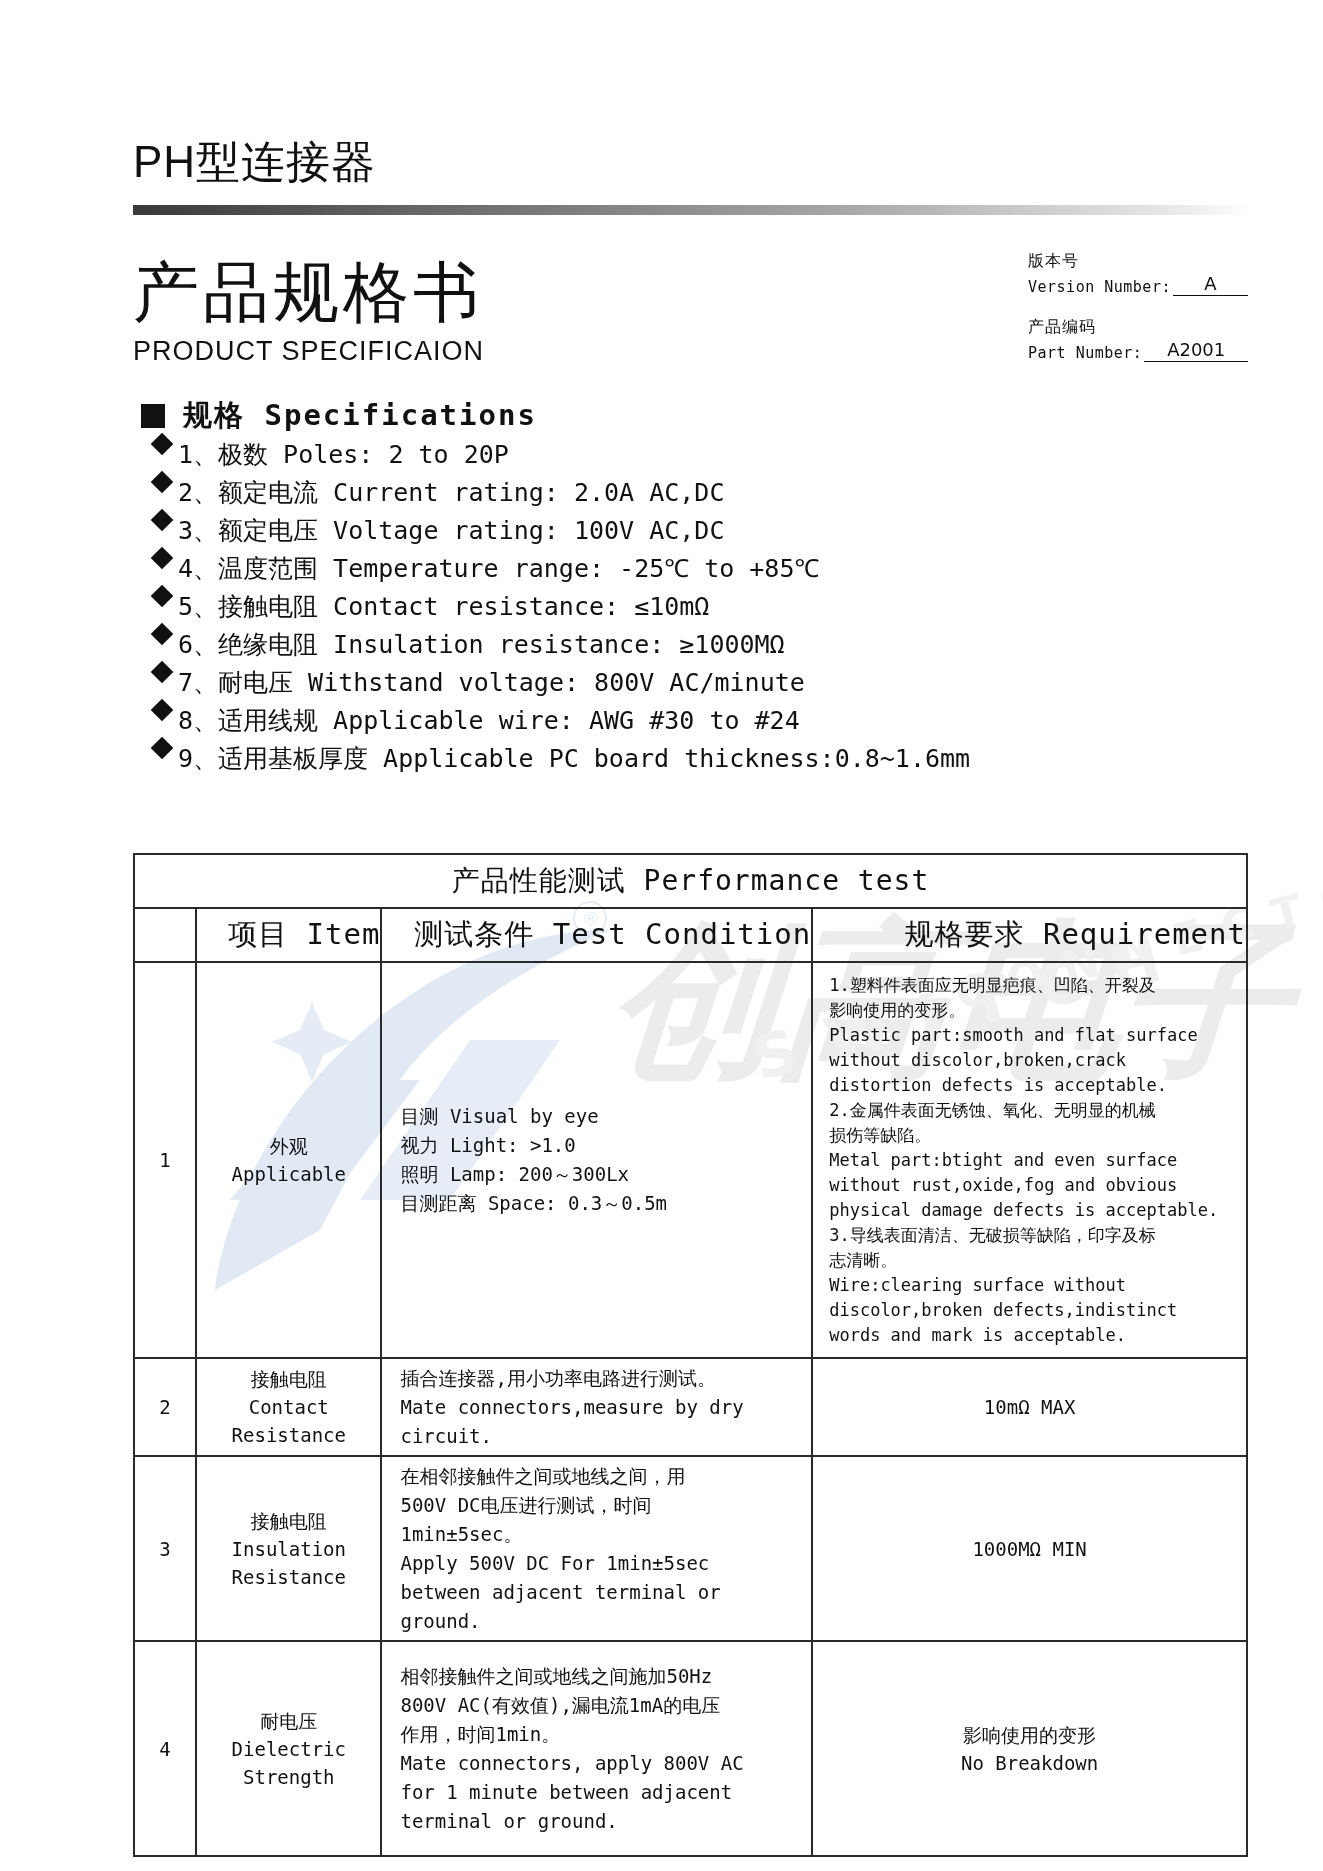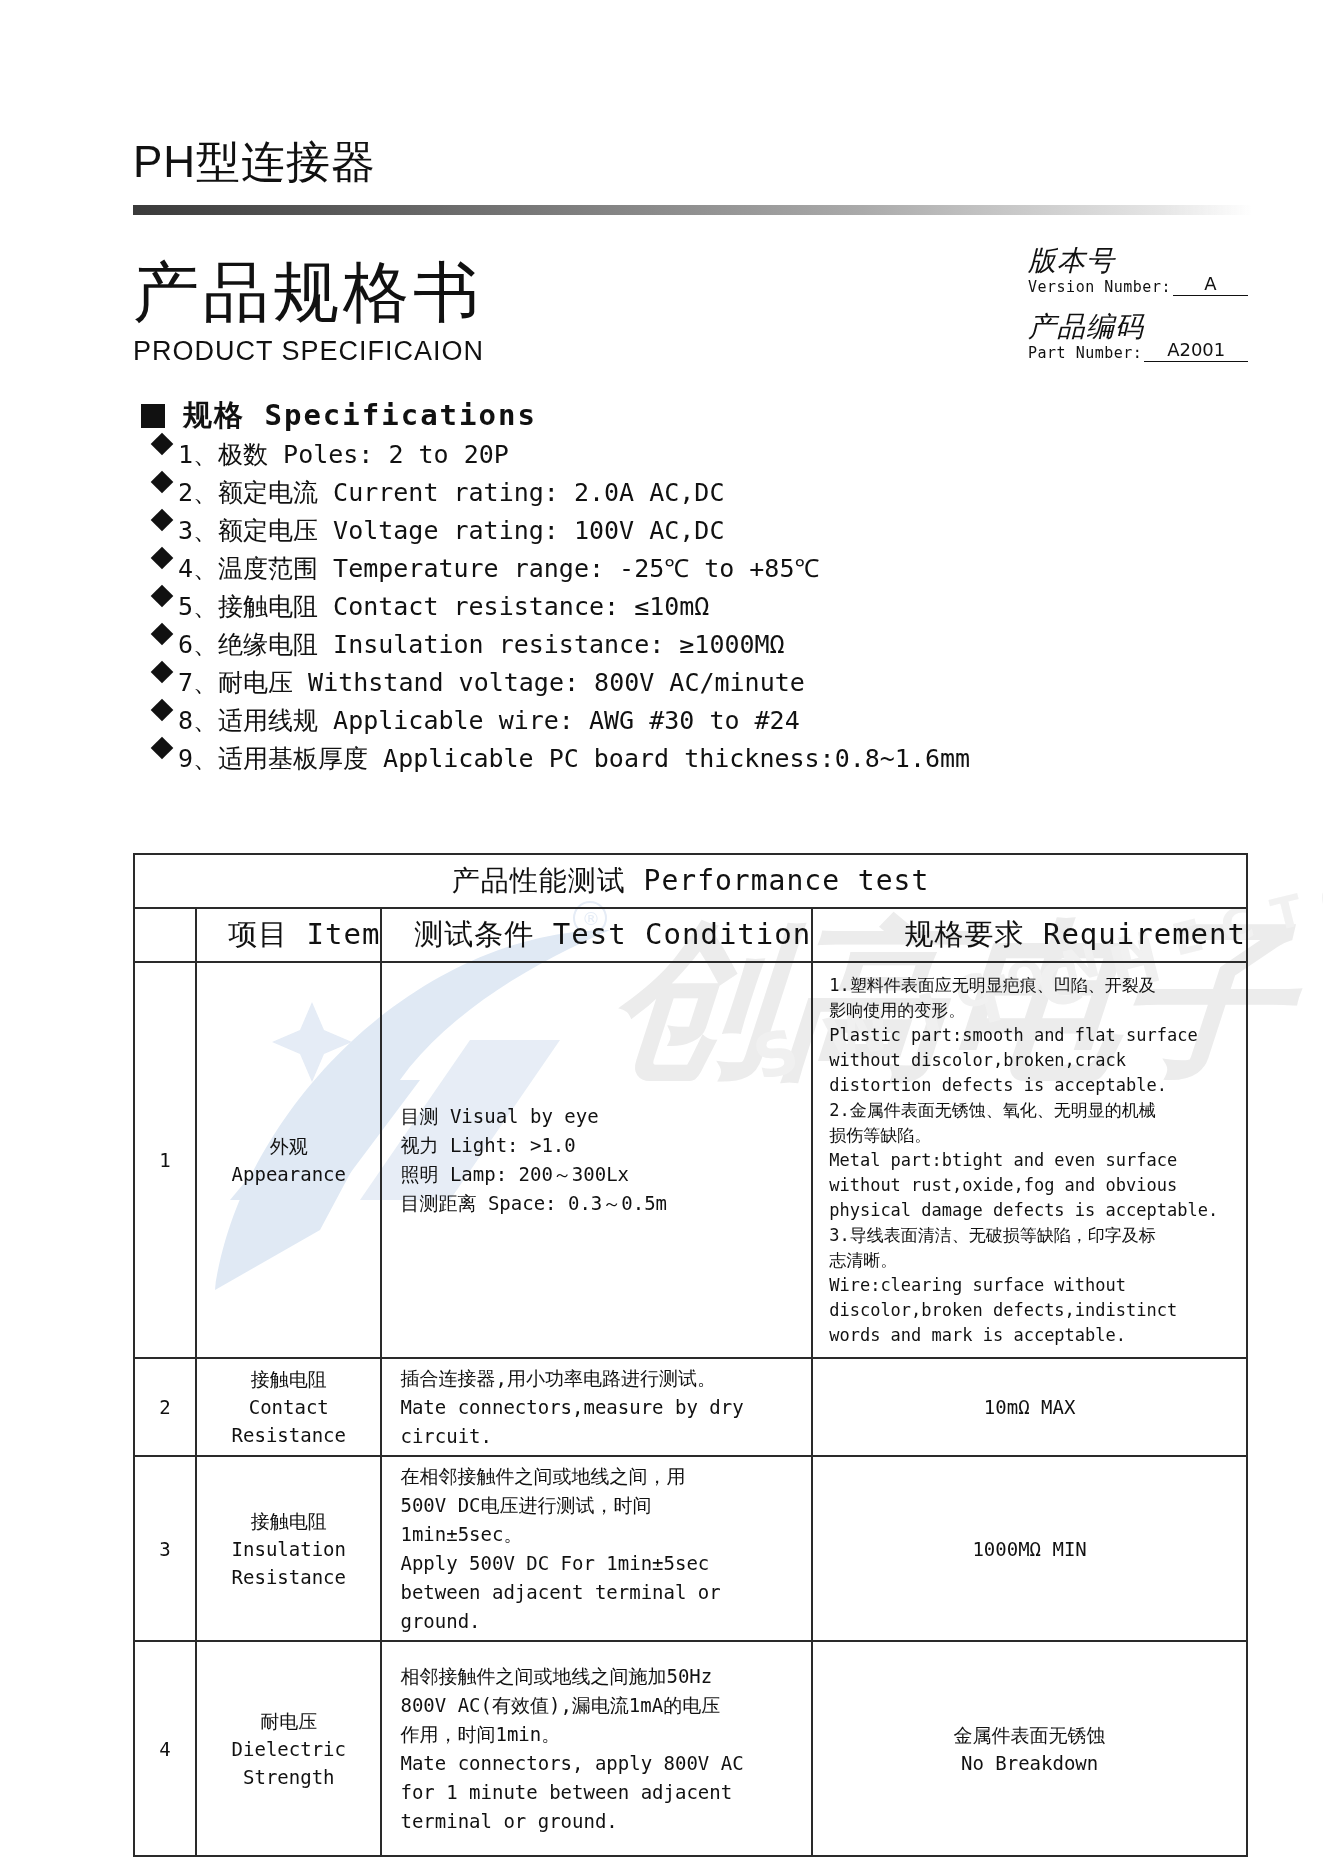--- a/index.html
+++ b/index.html
@@ -13,21 +13,21 @@
 
   .content { position: absolute; left: 0; top: 0; width: 1323px; height: 1871px; z-index: 1; padding-left: 44px; }
 
   .doc-title { left: 133px; top: 133px; font-size: 44px; letter-spacing: 1px; font-family: "Liberation Sans", "DejaVu Sans", sans-serif; }
   .title-bar { left: 133px; top: 205px; width: 1120px; height: 10px;
     background: linear-gradient(to right, #3a3a3a 0%, #777 35%, #aaa 65%, #e6e6e6 92%, rgba(255,255,255,0) 100%); }
   .main-heading { left: 133px; top: 248px; font-size: 66px; letter-spacing: 4px; font-family: "Liberation Sans", "DejaVu Sans", sans-serif; }
   .main-sub { left: 133px; top: 336px; font-size: 27px; font-family: "Liberation Sans Narrow", "Liberation Sans", sans-serif; letter-spacing: 1px; }
 
   .meta-block { left: 1028px; top: 248px; width: 220px; }
-  .meta-cn { font-size: 28px; line-height: 26px; letter-spacing: 1px; font-style: italic; }
+  .meta-cn { font-size: 16px; line-height: 26px; letter-spacing: 1px; }
   .meta-line { display: flex; align-items: flex-end; font-size: 15px; margin-bottom: 18px; }
   .meta-label { white-space: nowrap; letter-spacing: 0.5px; }
   .meta-value { flex: 1; border-bottom: 1.5px solid #111; text-align: center; font-size: 18px; line-height: 20px; padding-bottom: 1px; margin-left: 2px; }
 
   .spec-title { left: 133px; top: 396px; font-size: 29px; font-weight: bold; letter-spacing: 2px; display: flex; align-items: center; margin-left: 8px; }
   .spec-square { display: inline-block; width: 24px; height: 24px; background: #111; margin-right: 18px; }
   .spec-list { left: 148px; top: 436px; }
   .spec-item { font-size: 25px; height: 38px; line-height: 38px; white-space: nowrap; display: flex; align-items: flex-start; }
   .diamond { display: inline-block; width: 16px; height: 16px; background: #111; transform: rotate(45deg); margin: 0 8px 0 6px; }
 
@@ -140,21 +140,21 @@
       <th></th>
       <th>项目 Item</th>
       <th>测试条件 Test Condition</th>
       <th>规格要求 Requirement</th>
     </tr>
 
     <tr class="r1">
       <td class="c-no">1</td>
       <td class="c-item">
         <span class="line">外观</span>
-        <span class="line">Appearance</span>
+        <span class="line">Applicable</span>
       </td>
       <td class="c-cond">
         <span class="line">目测  Visual by eye</span>
         <span class="line">视力 Light: &gt;1.0</span>
         <span class="line">照明 Lamp: 200～300Lx</span>
         <span class="line">目测距离 Space: 0.3～0.5m</span>
       </td>
       <td class="c-req">
         <span class="line">1.塑料件表面应无明显疤痕、凹陷、开裂及</span>
         <span class="line">影响使用的变形。</span>
@@ -220,19 +220,19 @@
       </td>
       <td class="c-cond">
         <span class="line">相邻接触件之间或地线之间施加50Hz</span>
         <span class="line">800V AC(有效值),漏电流1mA的电压</span>
         <span class="line">作用，时间1min。</span>
         <span class="line">Mate connectors, apply 800V AC</span>
         <span class="line">for 1 minute between adjacent</span>
         <span class="line">terminal or ground.</span>
       </td>
       <td class="c-req center">
-        <span class="line">金属件表面无锈蚀</span>
+        <span class="line">影响使用的变形</span>
         <span class="line">No Breakdown</span>
       </td>
     </tr>
   </tbody>
     </table>
 </div>
 
 </body></html>

